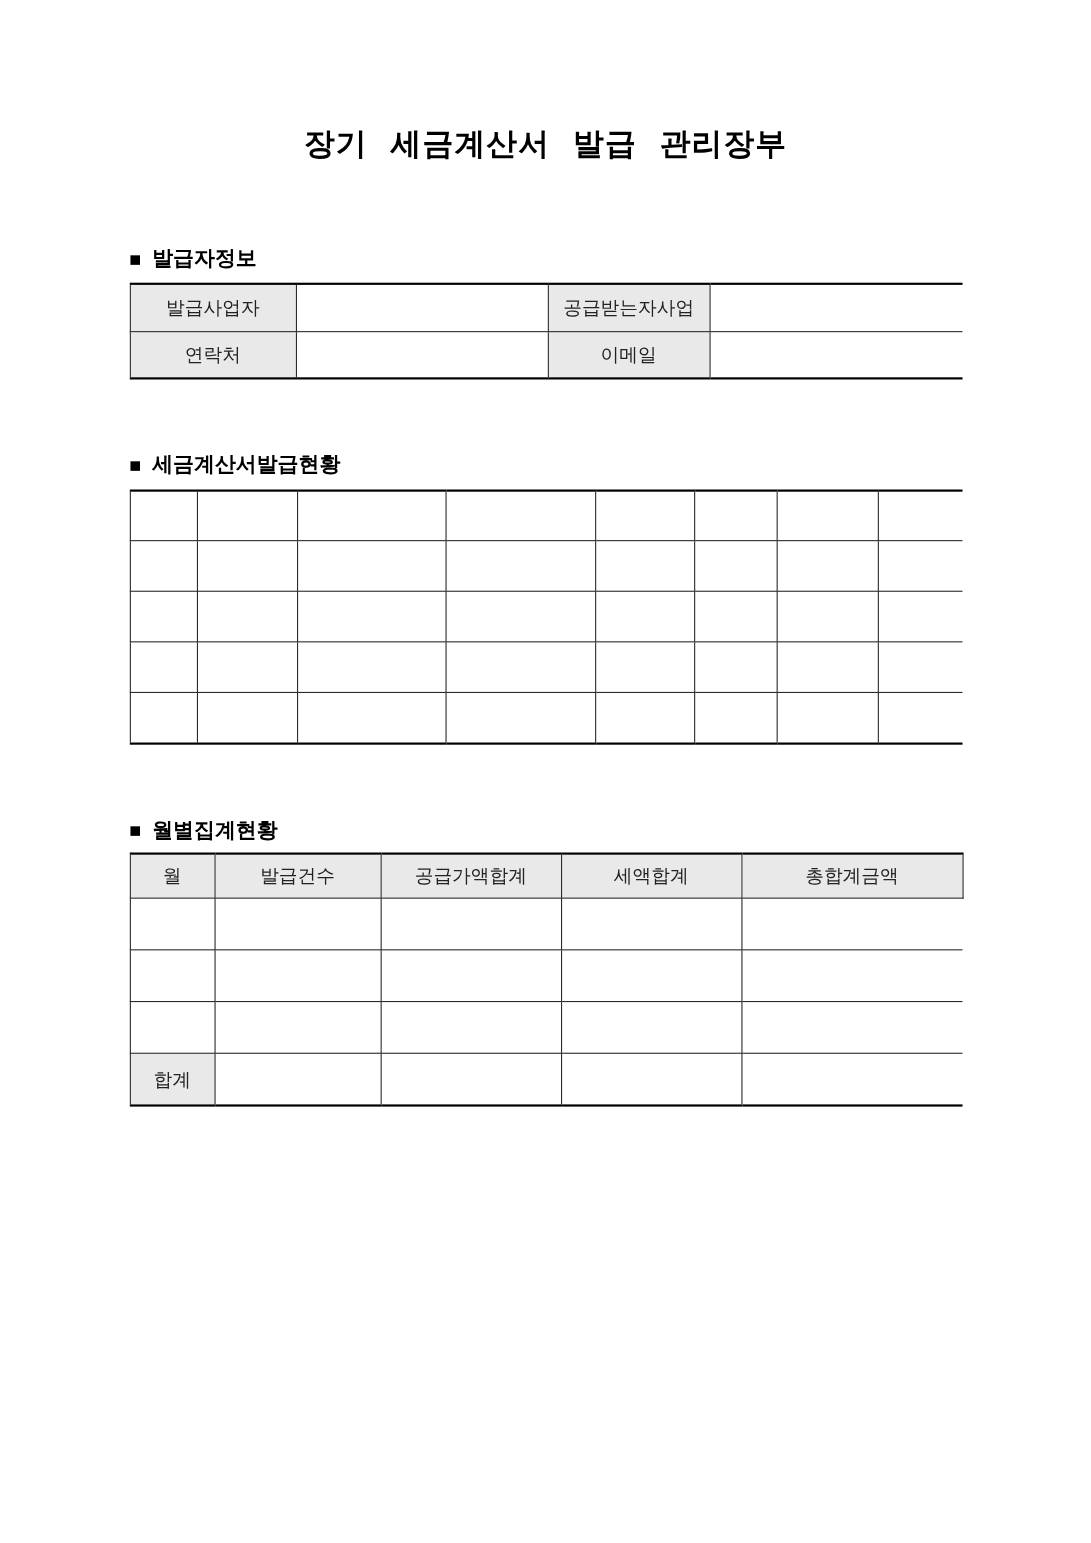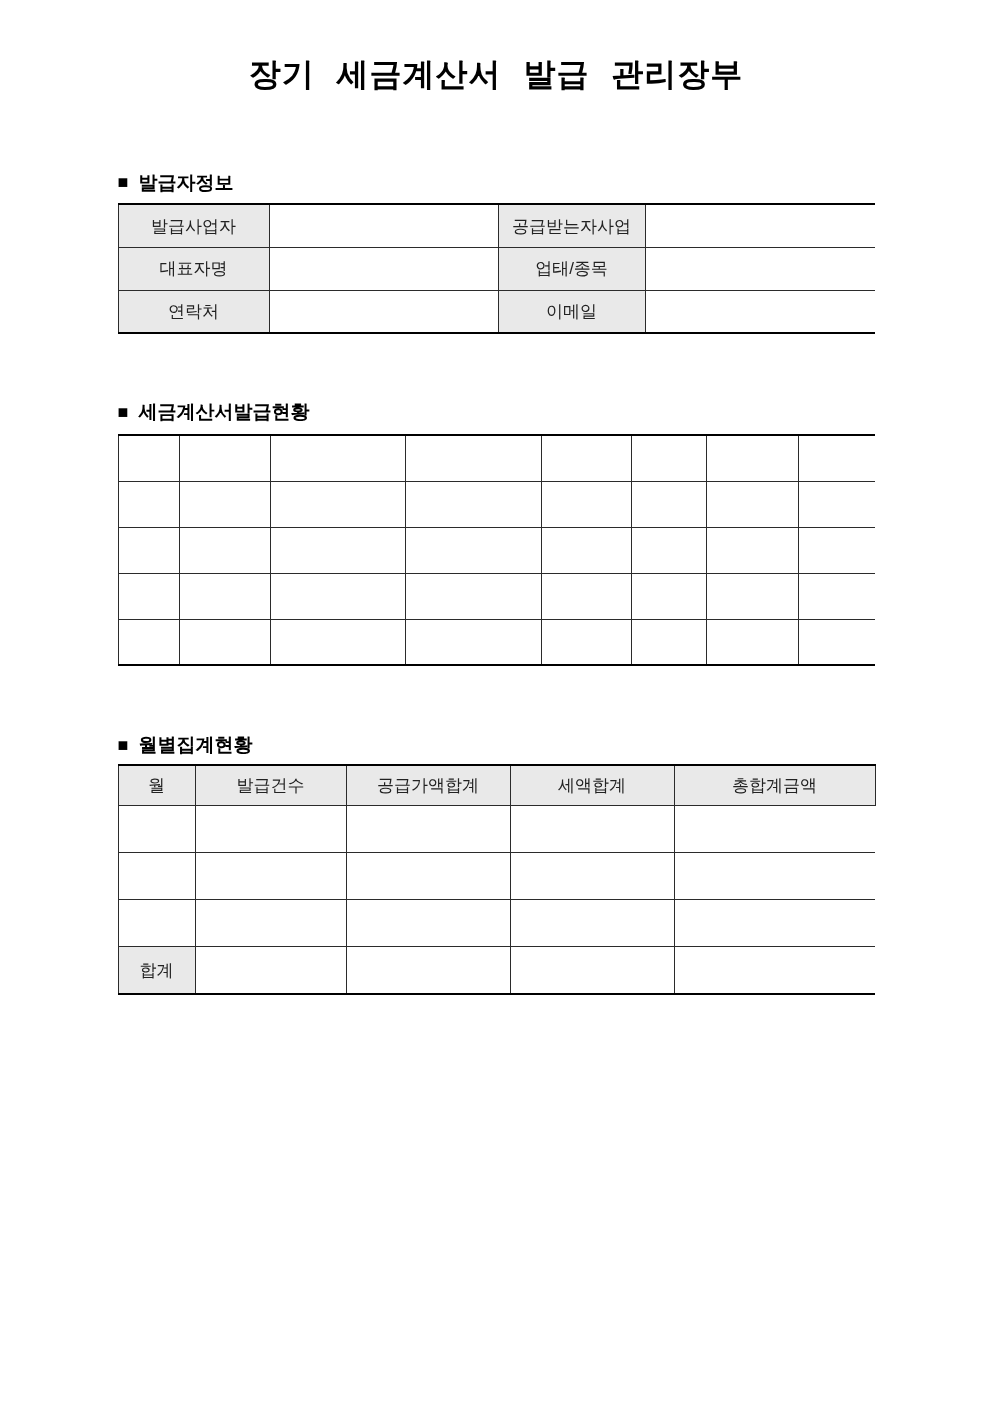--- a/index.html
+++ b/index.html
@@ -13,23 +13,23 @@
   body{
     width:992px; height:1403px;
     background:#ffffff;
     font-family:"Liberation Sans","DejaVu Sans",sans-serif;
     color:var(--text);
   }
   .page{ position:relative; width:992px; height:1403px; overflow:hidden; background:#fff; }
   .content{ width:757px; margin:0 auto; }
 
   .doc-title{
-    padding-top:58px;
+    padding-top:116px;
     text-align:center;
-    font-size:32px;
+    font-size:28px;
     font-weight:bold;
     color:#000;
     letter-spacing:1px;
     word-spacing:12px;
     line-height:1.05;
   }
 
   .section-heading{
     display:flex; align-items:center; gap:10px;
     font-size:19px; font-weight:bold; color:#000;
@@ -94,26 +94,20 @@
         <col style="width:151px">
           <col style="width:229px">
           <col style="width:147px">
           <col style="width:230px">
       </colgroup>
       <tbody>
           <tr>
         <td class="lbl">발급사업자</td>
         <td></td>
         <td class="lbl">공급받는자사업</td>
-        <td></td>
-      </tr>
-      <tr>
-        <td class="lbl">대표자명</td>
-        <td></td>
-        <td class="lbl">업태/종목</td>
         <td></td>
       </tr>
       <tr>
         <td class="lbl">연락처</td>
         <td></td>
         <td class="lbl">이메일</td>
         <td></td>
       </tr>
     </tbody>
       </table>

